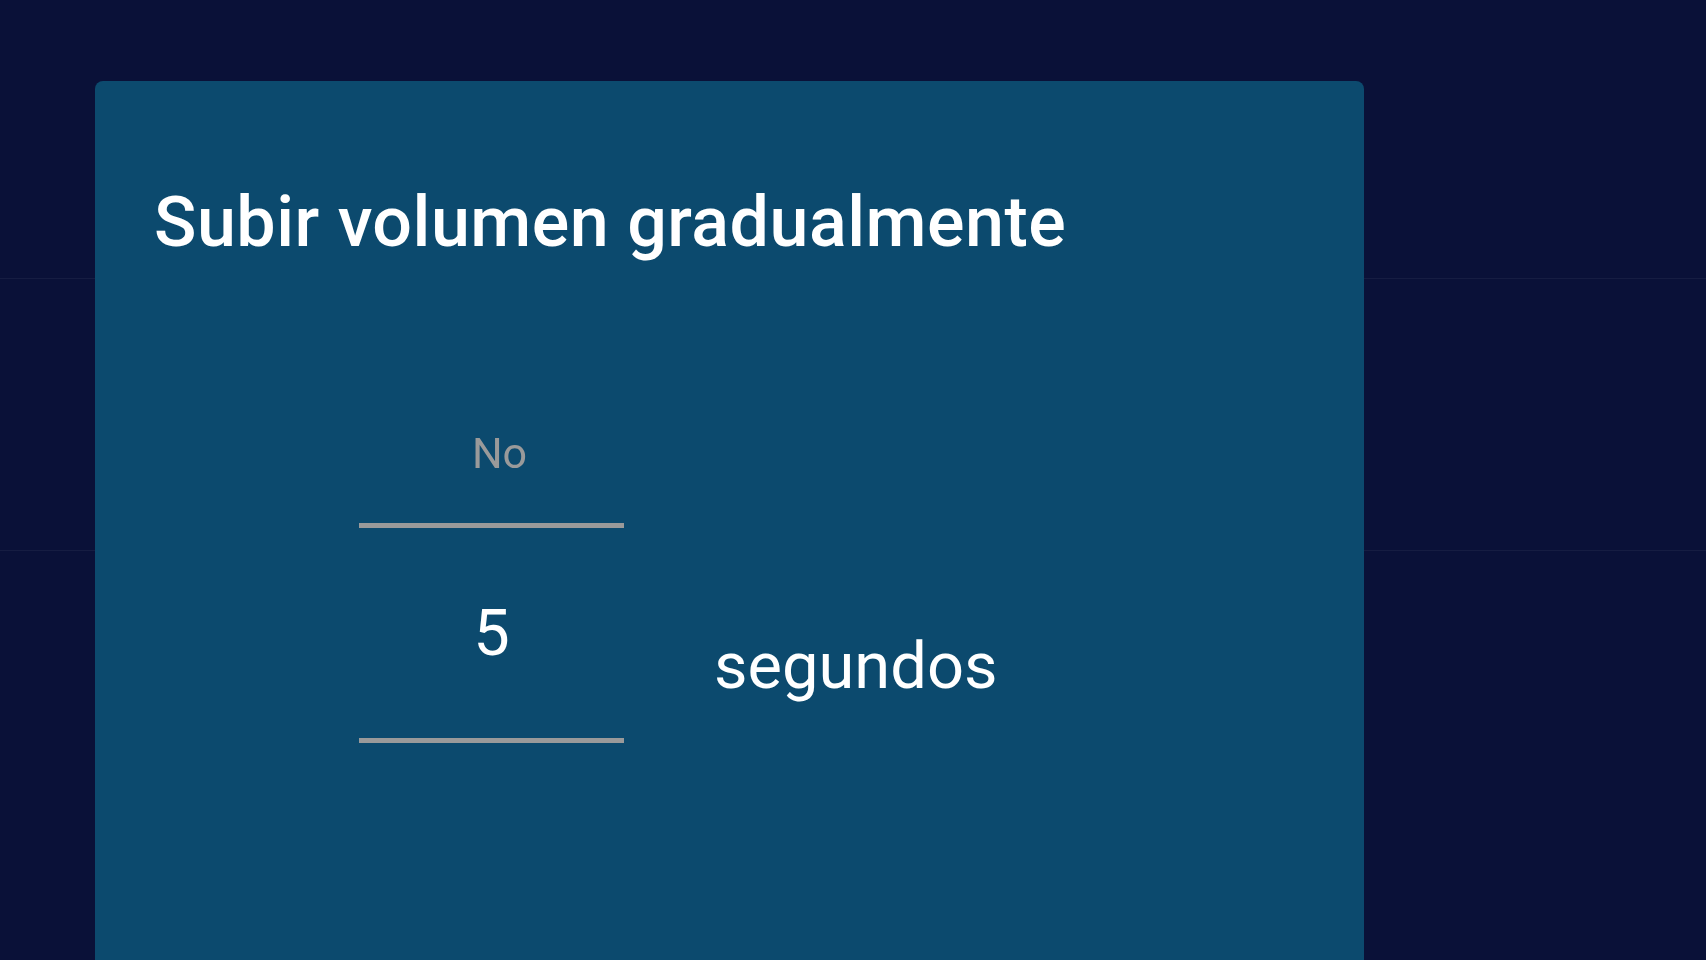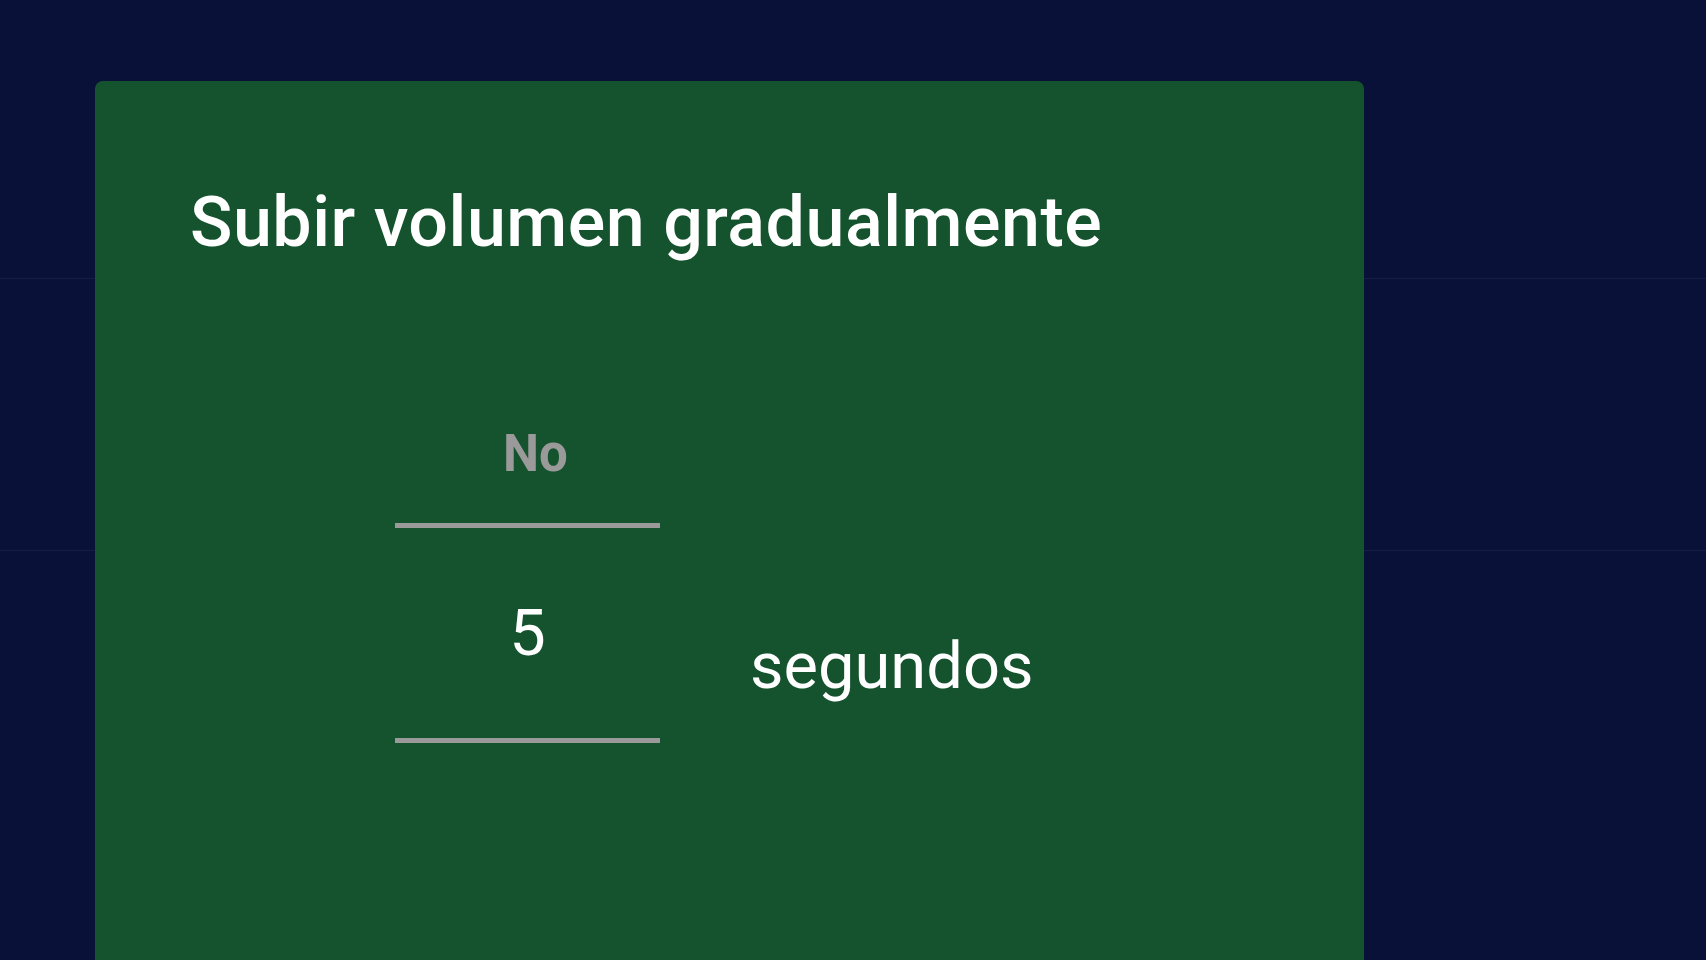--- a/index.html
+++ b/index.html
@@ -16,23 +16,23 @@
       overflow: hidden;
       position: relative;
     }
     
     .dialog {
       position: absolute;
       top: 81px;
       left: 95px;
       right: 342px;
       bottom: 0;
-      background-color: #14532d;
+      background-color: #0c4a6e;
       border-radius: 8px 8px 0 0;
-      padding: 100px 95px 0 95px;
+      padding: 100px 95px 0 59px;
     }
     
     .dialog-title {
       color: #ffffff;
       font-size: 70px;
       font-weight: 500;
       letter-spacing: 0.5px;
       margin-bottom: 120px;
     }
     
@@ -44,22 +44,22 @@
     
     .picker-column {
       display: flex;
       flex-direction: column;
       align-items: center;
       width: 265px;
     }
     
     .picker-option-dim {
       color: #9a9a9a;
-      font-size: 51px;
-      font-weight: 700;
+      font-size: 43px;
+      font-weight: 400;
       height: 140px;
       display: flex;
       align-items: center;
       justify-content: center;
       margin-left: 16px;
     }
     
     .picker-divider {
       width: 265px;
       height: 5px;

